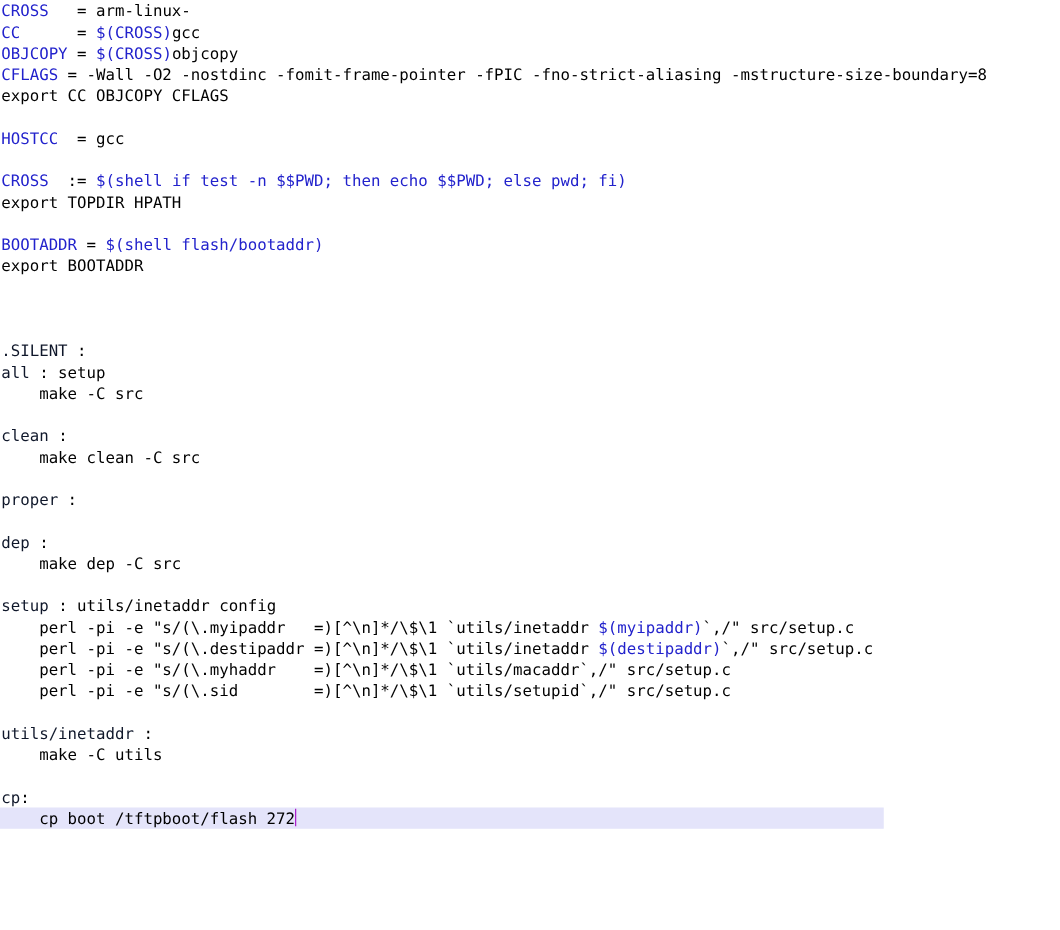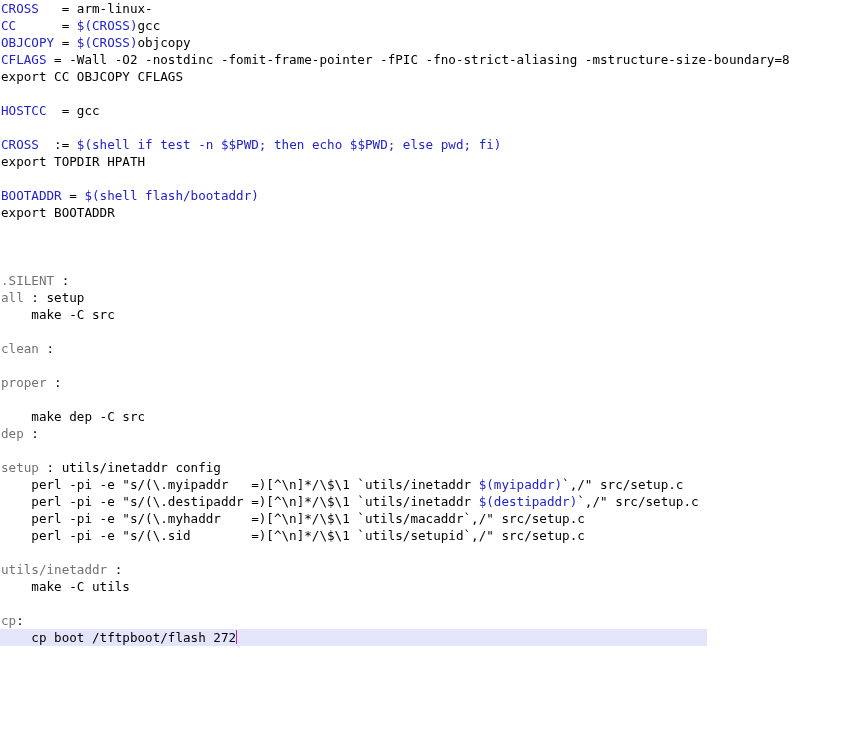--- a/index.html
+++ b/index.html
@@ -27,21 +27,21 @@
     letter-spacing: 0px;
     white-space: pre;
     color: #000000;
     padding-left: 1px;
     font-family: "DejaVu Sans Mono", "Liberation Mono", monospace;
   }
   .code-line.current {
     background: #e4e4fa;
   }
   .tok-var   { color: #2222cc; }
-  .tok-target{ color: #737373; }
+  .tok-target{ color: #0f172a; }
   .tok-plain { color: #000000; }
   .caret {
     display: inline-block;
     width: 1px;
     height: 14px;
     background: #aa22cc;
     vertical-align: -2px;
     margin-left: -0.5px;
   }
 </style>
@@ -64,25 +64,26 @@
       <div class="code-line"><span class="tok-var">BOOTADDR </span><span class="tok-plain">= </span><span class="tok-var">$(shell flash/bootaddr)</span></div>
       <div class="code-line"><span class="tok-plain">export BOOTADDR</span></div>
       <div class="code-line"><span class="tok-plain"></span></div>
       <div class="code-line"><span class="tok-plain"></span></div>
       <div class="code-line"><span class="tok-plain"></span></div>
       <div class="code-line"><span class="tok-target">.SILENT</span><span class="tok-plain"> :</span></div>
       <div class="code-line"><span class="tok-target">all</span><span class="tok-plain"> : setup</span></div>
       <div class="code-line"><span class="tok-plain">    make -C src</span></div>
       <div class="code-line"><span class="tok-plain"></span></div>
       <div class="code-line"><span class="tok-target">clean</span><span class="tok-plain"> :</span></div>
+      <div class="code-line"><span class="tok-plain">    make clean -C src</span></div>
       <div class="code-line"><span class="tok-plain"></span></div>
       <div class="code-line"><span class="tok-target">proper</span><span class="tok-plain"> :</span></div>
       <div class="code-line"><span class="tok-plain"></span></div>
+      <div class="code-line"><span class="tok-target">dep</span><span class="tok-plain"> :</span></div>
       <div class="code-line"><span class="tok-plain">    make dep -C src</span></div>
-      <div class="code-line"><span class="tok-target">dep</span><span class="tok-plain"> :</span></div>
       <div class="code-line"><span class="tok-plain"></span></div>
       <div class="code-line"><span class="tok-target">setup</span><span class="tok-plain"> : utils/inetaddr config</span></div>
       <div class="code-line"><span class="tok-plain">    perl -pi -e "s/(\.myipaddr   =)[^\n]*/\$\1 `utils/inetaddr </span><span class="tok-var">$(myipaddr)</span><span class="tok-plain">`,/" src/setup.c</span></div>
       <div class="code-line"><span class="tok-plain">    perl -pi -e "s/(\.destipaddr =)[^\n]*/\$\1 `utils/inetaddr </span><span class="tok-var">$(destipaddr)</span><span class="tok-plain">`,/" src/setup.c</span></div>
       <div class="code-line"><span class="tok-plain">    perl -pi -e "s/(\.myhaddr    =)[^\n]*/\$\1 `utils/macaddr`,/" src/setup.c</span></div>
       <div class="code-line"><span class="tok-plain">    perl -pi -e "s/(\.sid        =)[^\n]*/\$\1 `utils/setupid`,/" src/setup.c</span></div>
       <div class="code-line"><span class="tok-plain"></span></div>
       <div class="code-line"><span class="tok-target">utils/inetaddr</span><span class="tok-plain"> :</span></div>
       <div class="code-line"><span class="tok-plain">    make -C utils</span></div>
       <div class="code-line"><span class="tok-plain"></span></div>

